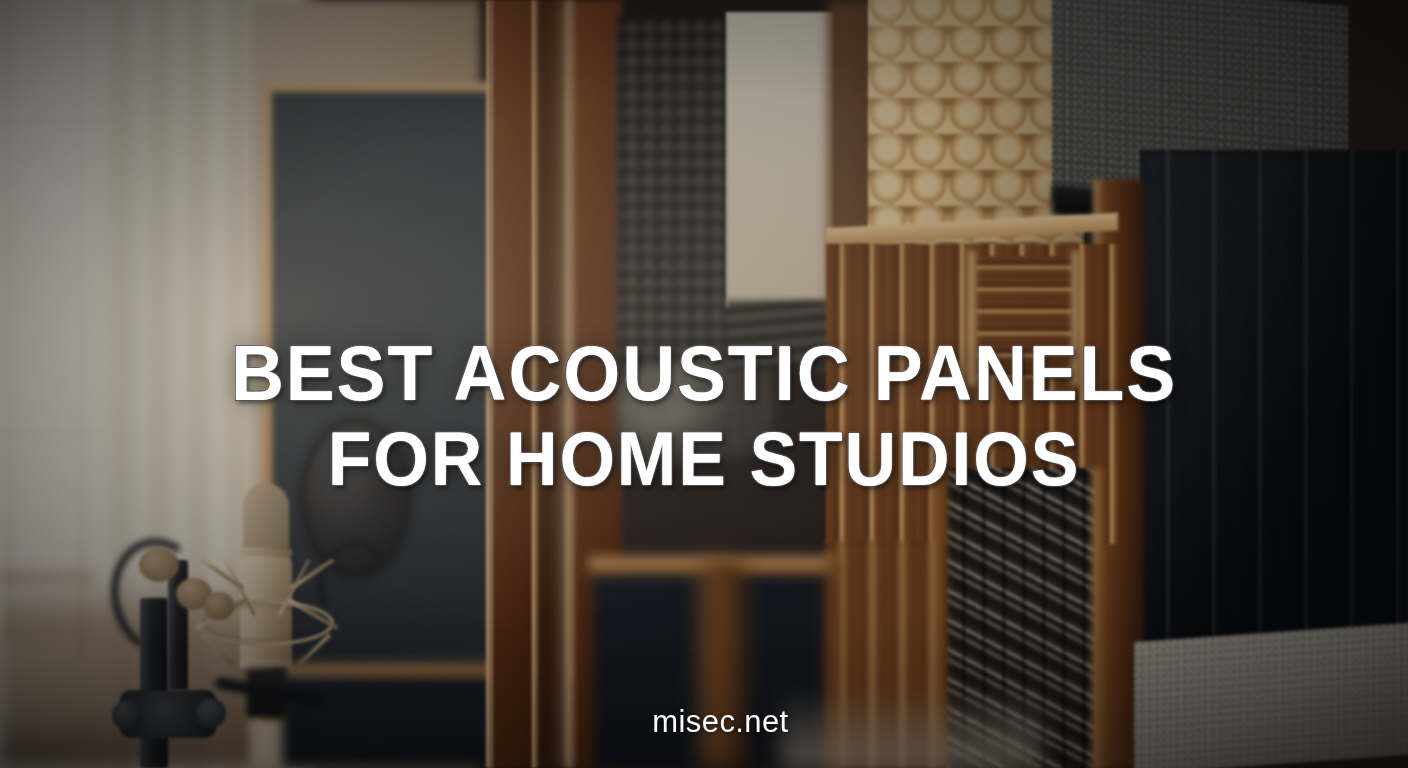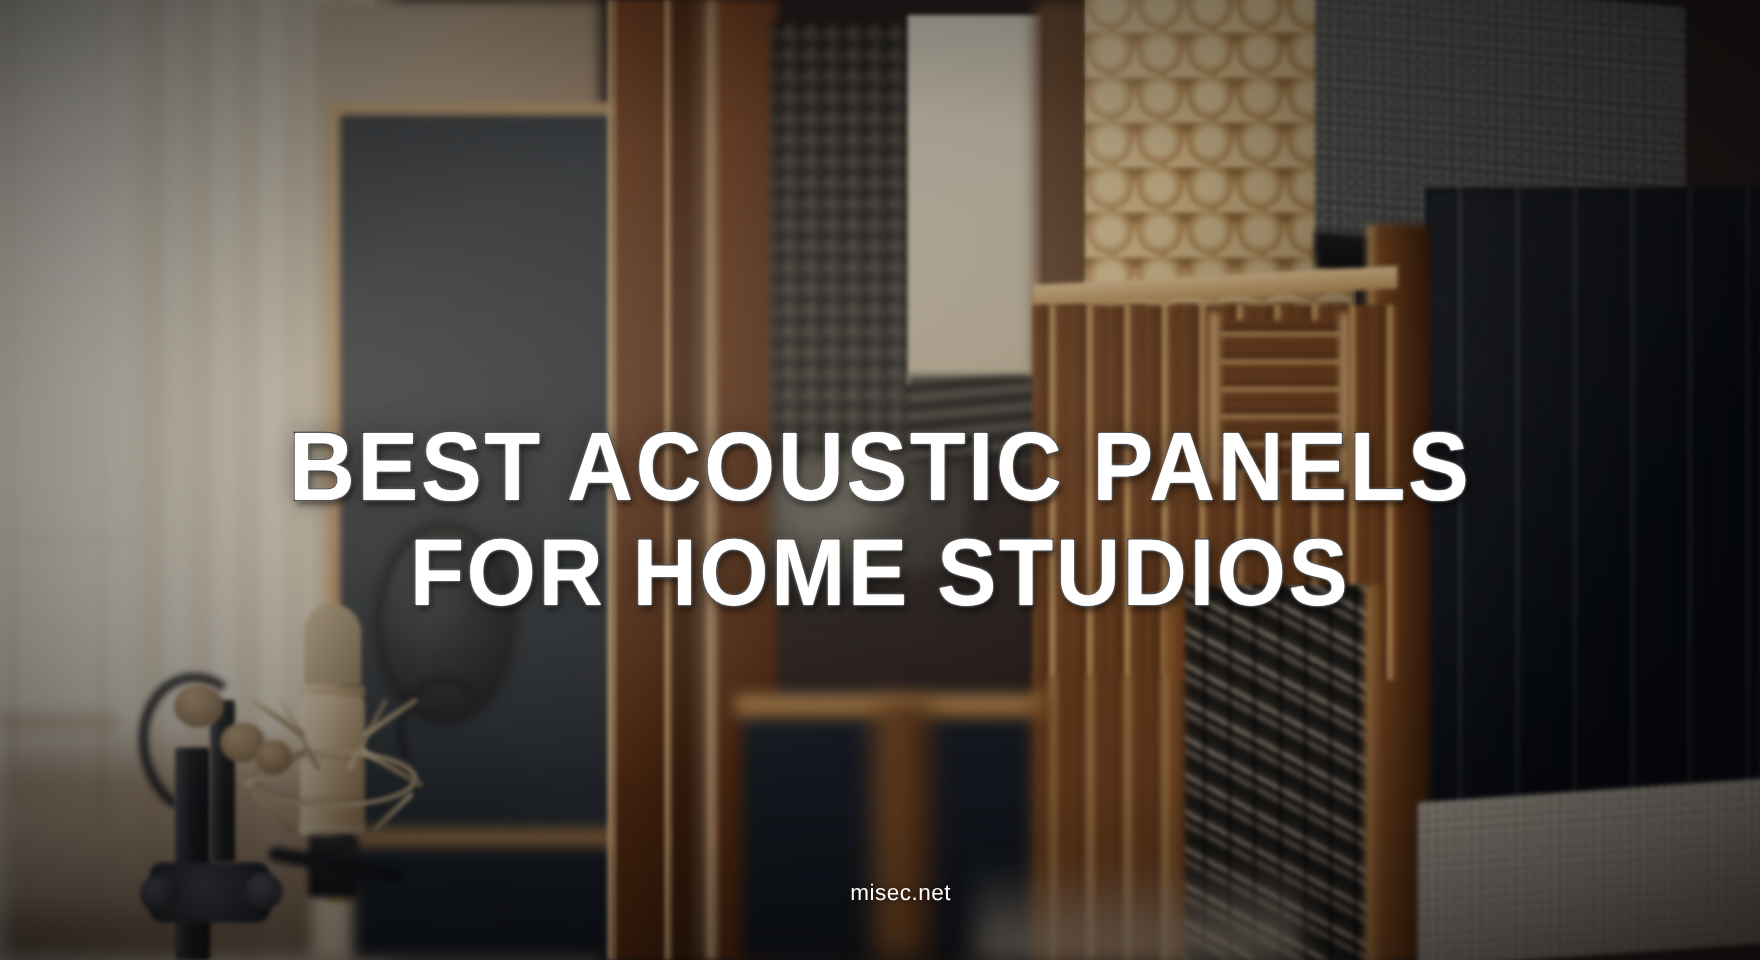--- a/index.html
+++ b/index.html
@@ -272,21 +272,21 @@
     z-index:-1;
   }
 
   
   .watermark{
     position:absolute;
     left:0; right:0;
     top:704px;
     text-align:center;
     font-family:"Liberation Sans", sans-serif;
-    font-size:18px;
+    font-size:31px;
     font-weight:400;
     letter-spacing:0.4px;
     color:#ffffff;
     text-shadow:0 1px 4px rgba(0,0,0,0.55);
     pointer-events:none;
     padding-left:33px;
   }
 </style>
 </head>
 <body>

